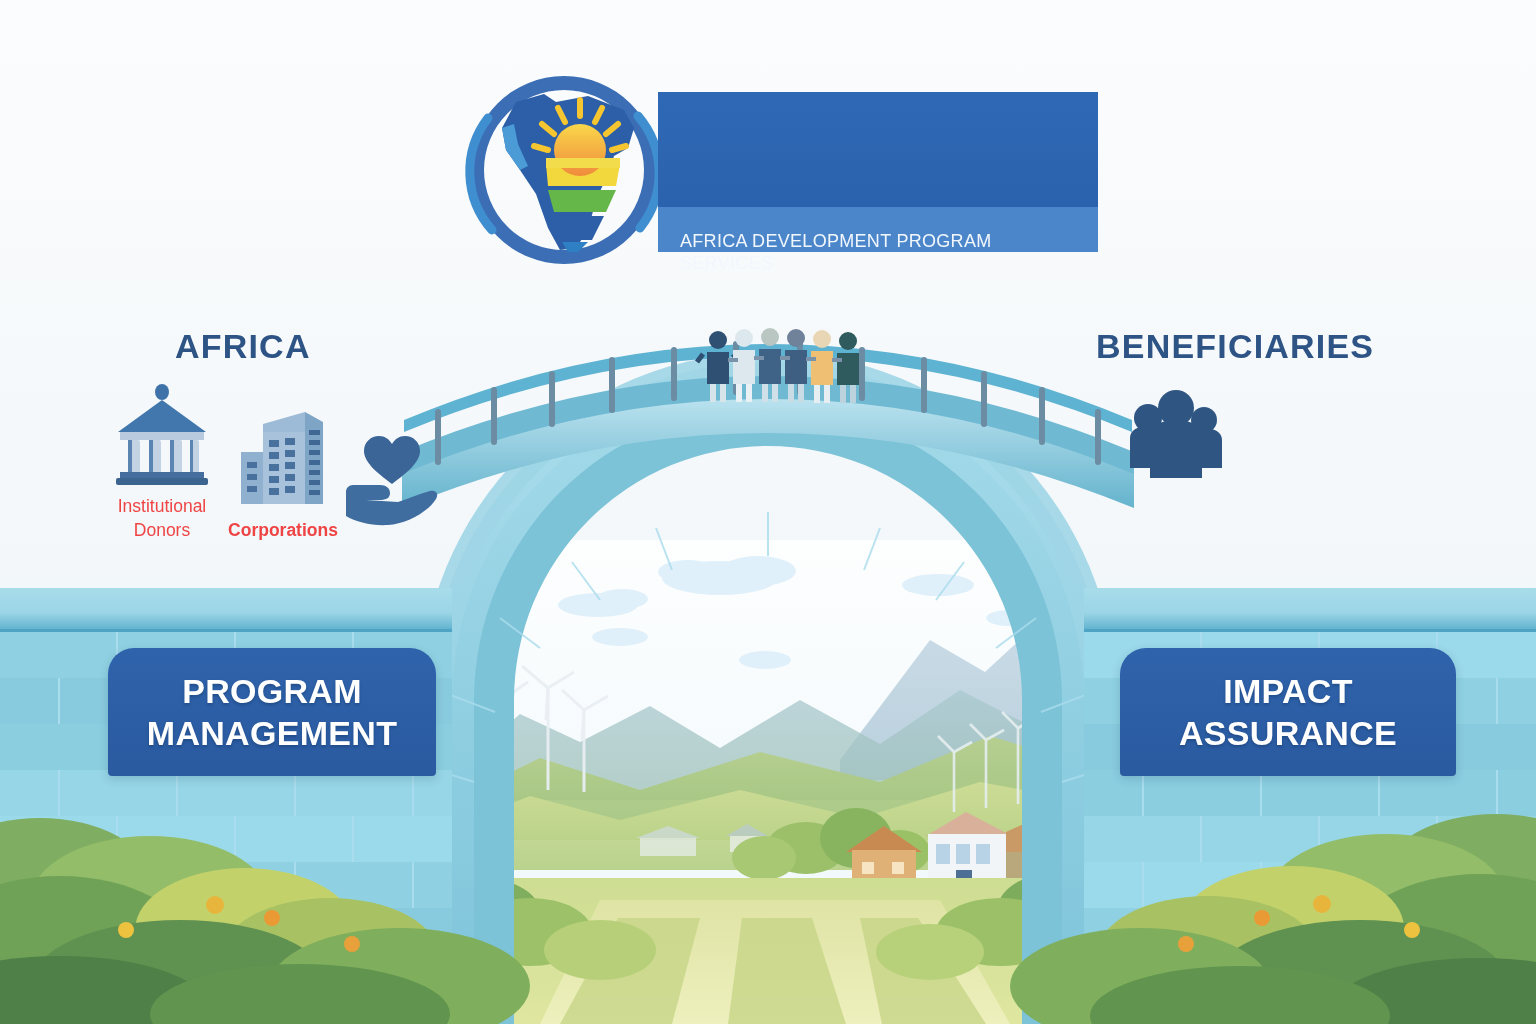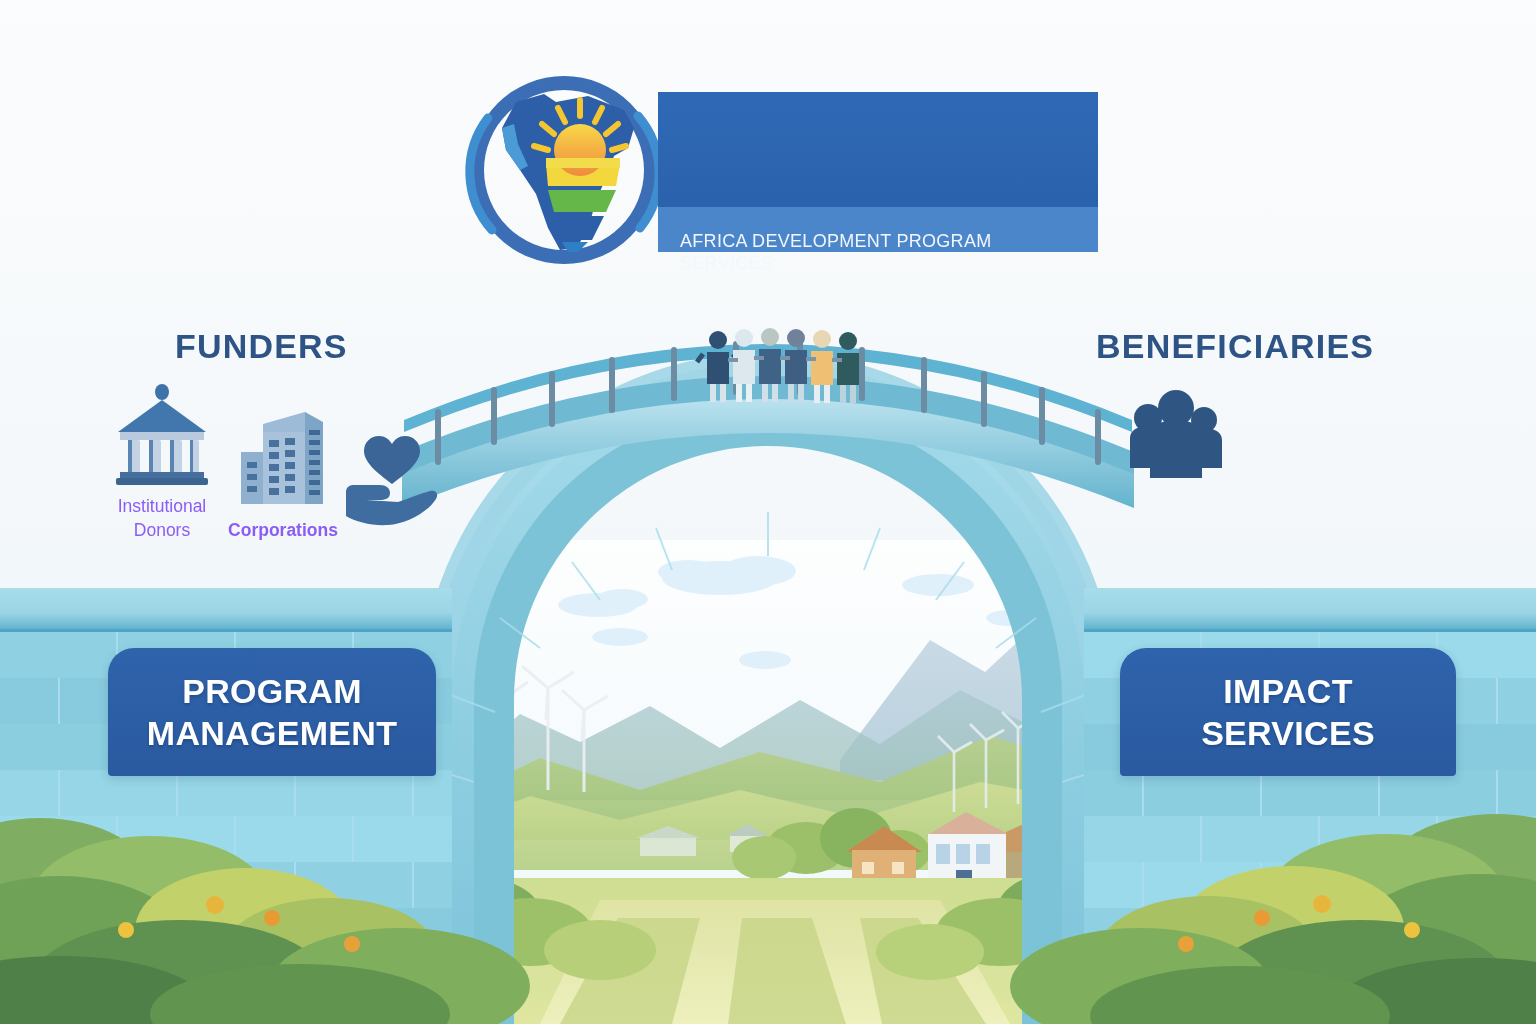--- a/index.html
+++ b/index.html
@@ -40,21 +40,21 @@
     position:absolute; font-size:34px; font-weight:bold; color:#2e5385;
     letter-spacing:1.2px; white-space:nowrap;
   }
   .side-head.left { left:175px; top:327px; }
   .side-head.right { left:1096px; top:327px; }
 
   .icon-row { position:absolute; display:flex; align-items:flex-end; }
   .icon-cell { position:relative; display:flex; flex-direction:column; align-items:center; }
   .icon-box { width:100px; height:104px; position:relative; }
   .icon-cap {
-    margin-top:8px; font-size:17.5px; color:#8b5cf6; text-align:center;
+    margin-top:8px; font-size:17.5px; color:#ef4444; text-align:center;
     line-height:24px; white-space:pre-line; font-family:"Liberation Sans", sans-serif;
   }
 
   
   .bridge-layer { position:absolute; left:0; top:0; width:1536px; height:1024px; }
 
   
   .wall {
     position:absolute; top:588px; height:436px; overflow:hidden;
     background:#8ecfe0;
@@ -484,21 +484,21 @@
       <circle cx="1186" cy="944" r="8" fill="#e8a13a"></circle>
     </g>
   </svg>
 
   <div class="banner left">
     <div class="banner-text">PROGRAM
 MANAGEMENT</div>
   </div>
   <div class="banner right">
     <div class="banner-text">IMPACT
-SERVICES</div>
+ASSURANCE</div>
   </div>
 
   <div class="logo-wrap">
     <svg class="logo-mark" viewBox="0 0 232 215">
       <defs>
         <linearGradient id="sunG" x1="0" y1="0" x2="0" y2="1">
           <stop offset="0%" stop-color="#f9d74a"></stop>
             <stop offset="100%" stop-color="#f08a3c"></stop>
         </linearGradient>
       </defs>
@@ -530,21 +530,21 @@
         </g>
         <circle cx="132" cy="88" r="26" fill="url(#sunG)"></circle>
         <rect x="98" y="96" width="74" height="10" fill="#f3dc4c"></rect>
       </g>
     </svg>
 
     <div class="logo-badge"></div>
     <div class="logo-tag">AFRICA DEVELOPMENT PROGRAM SERVICES</div>
   </div>
 
-  <div class="side-head left">FUNDERS</div>
+  <div class="side-head left">AFRICA</div>
   <div class="icon-row" style="left:96px; top:382px;">
 
     <div class="icon-cell" style="width:132px;">
       <div class="icon-box">
         <svg viewBox="0 0 100 104" width="100" height="104">
           <ellipse cx="50" cy="10" rx="7" ry="8" fill="#3f72a8"></ellipse>
           <path d="M50,18 L94,50 L6,50 Z" fill="#4177ad"></path>
           <rect x="8" y="50" width="84" height="8" fill="#b9c9de"></rect>
           <g fill="#c4d3e4">
             <rect x="16" y="58" width="12" height="34" rx="2"></rect>

